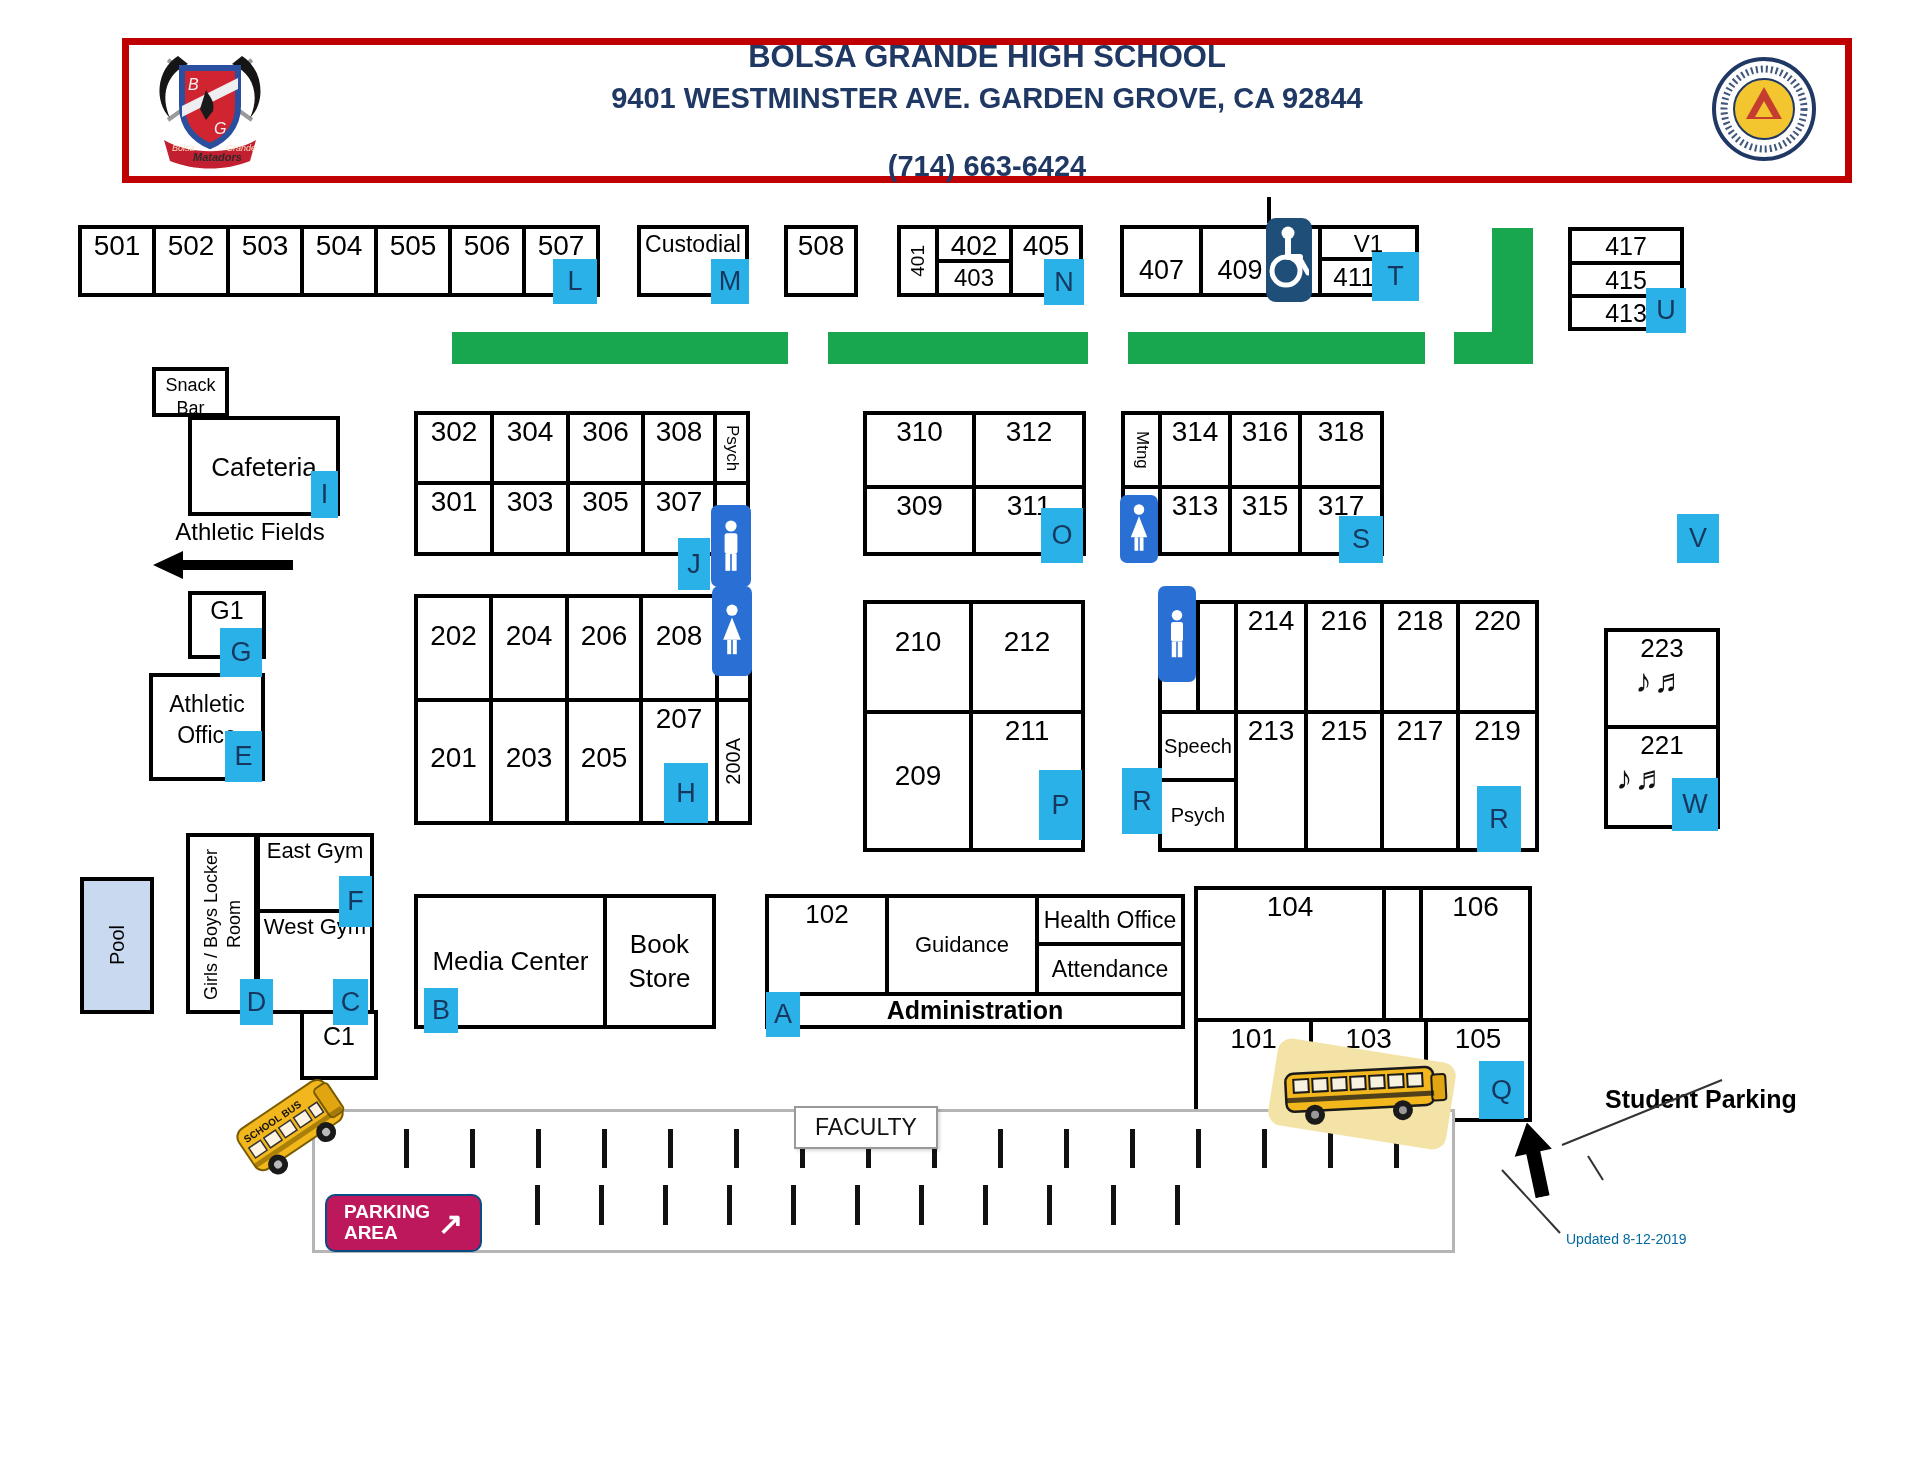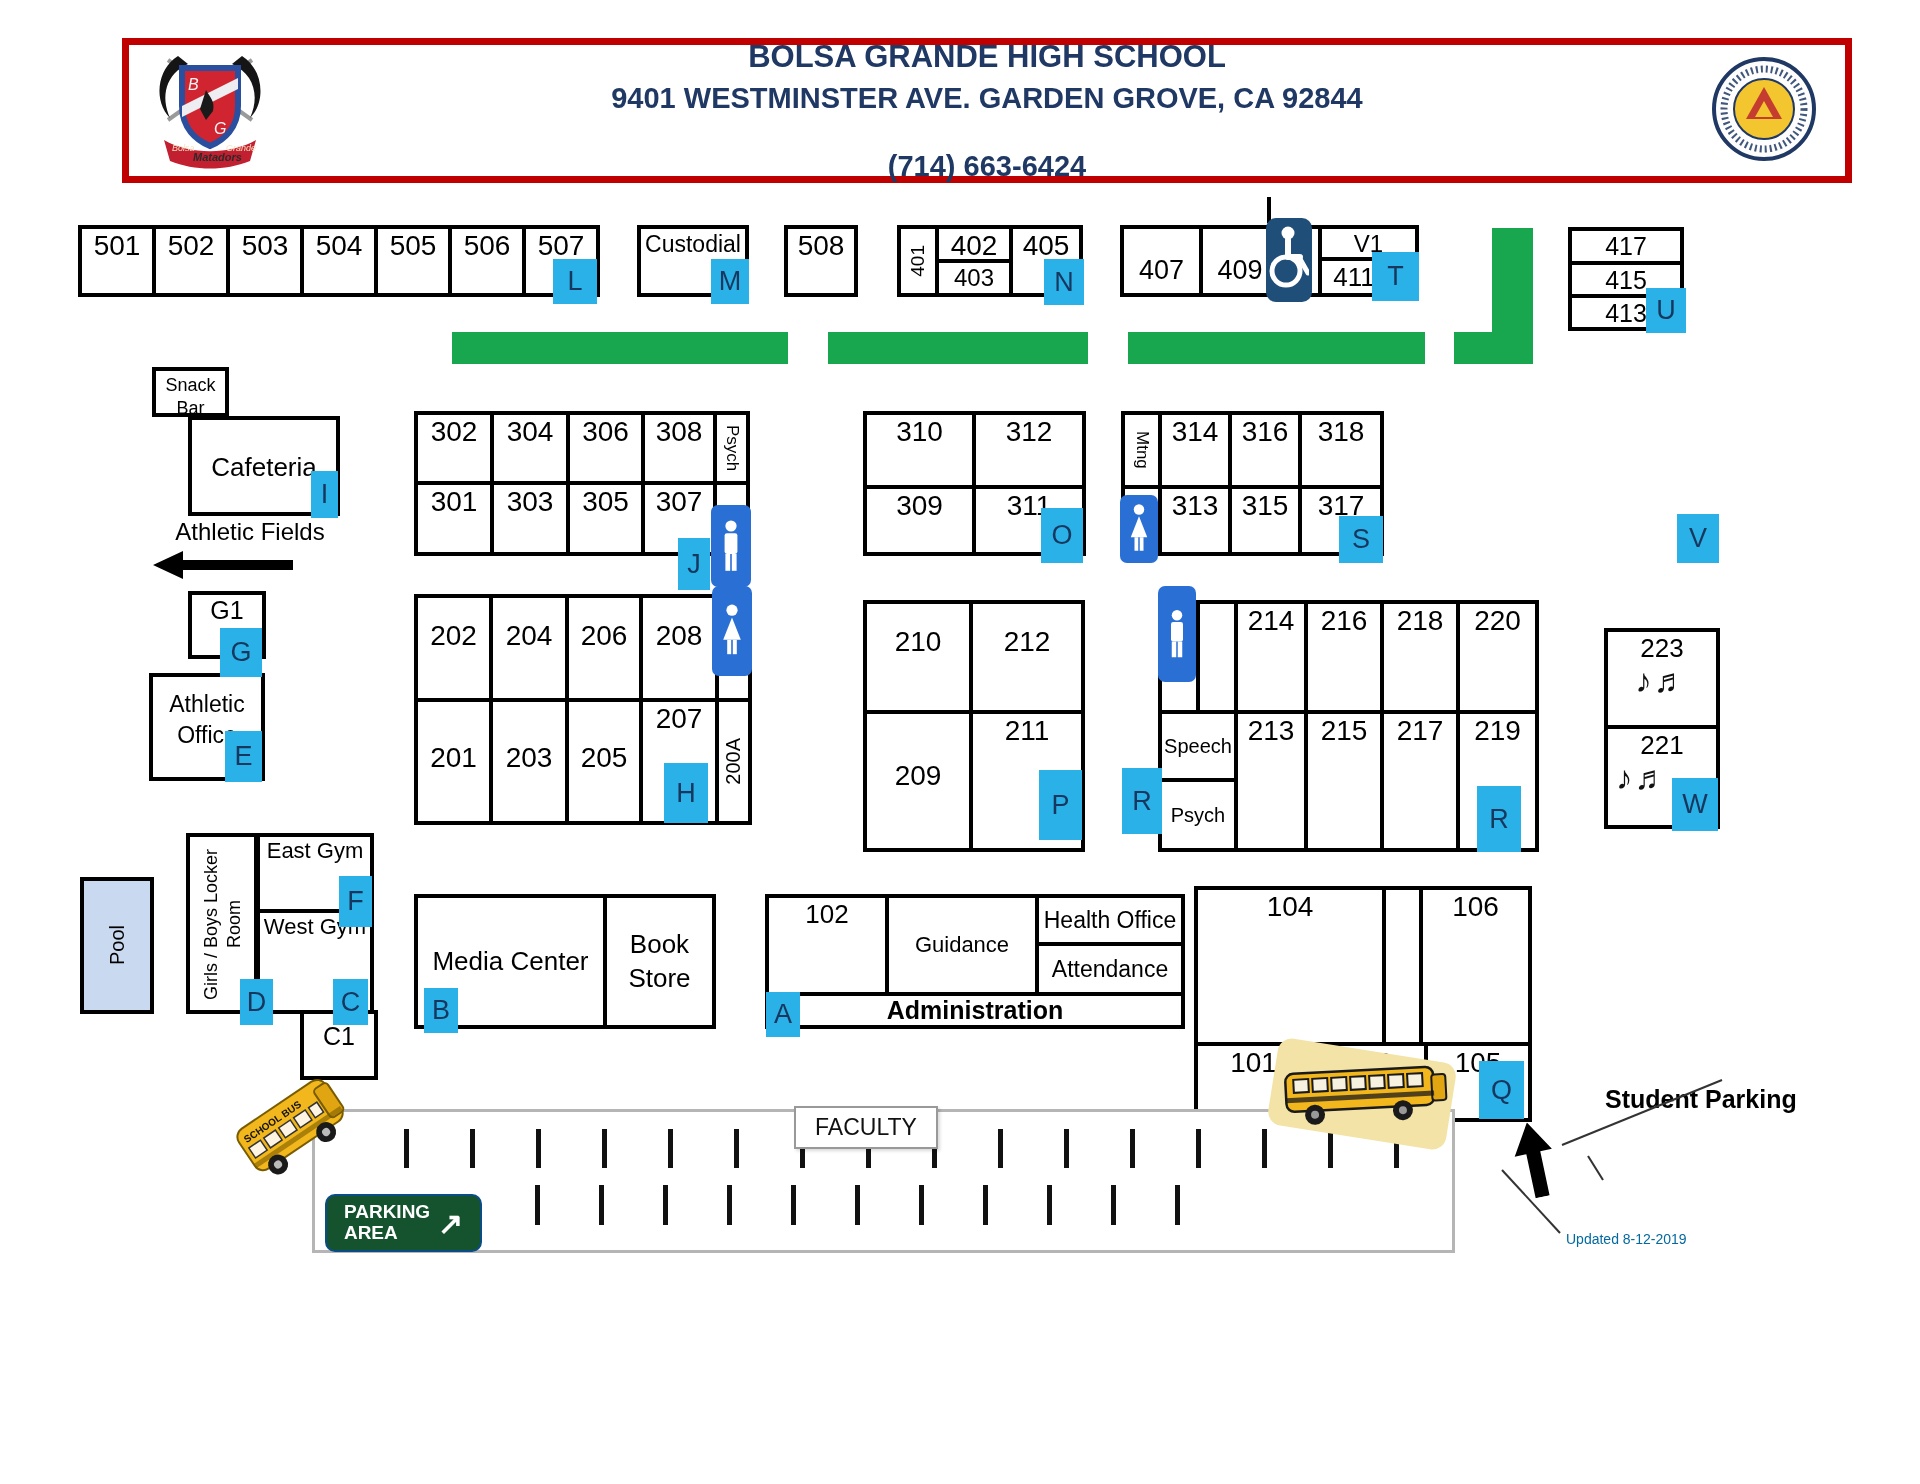--- a/index.html
+++ b/index.html
@@ -28,21 +28,21 @@
   .banner-text { height:100%; display:flex; flex-direction:column; align-items:center;
         justify-content:center; gap:7px; color:#1f3864; font-weight:bold; }
   .t1 { font-size:31px; } .t2 { font-size:29px; } .t3 { font-size:29px;margin-top:28px; }
   .label-top { text-align:center; font-size:23px; padding-top:2px; }
   .notes { text-align:center; font-size:33px; line-height:1; color:#111; letter-spacing:2px; }
   .ticks { position:absolute; z-index:2; }
   .lot { position:absolute; border:3px solid #b5b5b5; background:#fff; z-index:1; }
   .faculty { position:absolute; background:#fff; border:2px solid #999; z-index:3;
         display:flex; align-items:center; justify-content:center; font-size:23px; color:#111;
         box-shadow:2px 2px 3px rgba(0,0,0,.15); }
-  .psign { position:absolute; background:#14532d; border:2px solid #0a4c86; border-radius:10px;
+  .psign { position:absolute; background:#be185d; border:2px solid #0a4c86; border-radius:10px;
         z-index:4; display:flex; align-items:center; justify-content:center; gap:6px;
         color:#fff; font-weight:bold; font-size:19px; line-height:1.1; }
   .psign .arr { font-size:30px; font-weight:bold; }
   .thin { font-size:18px; line-height:1.25; }
   svg text { font-family:"Liberation Sans",sans-serif; }
 </style>
 </head>
 <body>
 
 <div id="canvas">
@@ -358,21 +358,21 @@
       <div class="col bl f1">
         <div class="cellmid" style="height:44px;font-size:23px">Health Office</div>
         <div class="cellmid bt f1" style="font-size:23px">Attendance</div>
       </div>
     </div>
     <div class="cellmid bt f1" style="font-weight:bold;font-size:25px">Administration</div>
   </div>
   <div class="mk" style="left:766px;top:992px;width:34px;height:45px">A</div>
 
   <div class="b col" style="left:1194px;top:886px;width:338px;height:236px">
-    <div class="row" style="height:152px">
+    <div class="row" style="height:128px">
       <div class="cell" style="width:184px">104</div>
       <div class="bl" style="width:37px"></div>
       <div class="cell bl f1">106</div>
     </div>
     <div class="row bt f1">
       <div class="cell" style="width:111px">101</div>
       <div class="cell bl" style="width:115px">103</div>
       <div class="cell bl f1">105</div>
     </div>
   </div>

